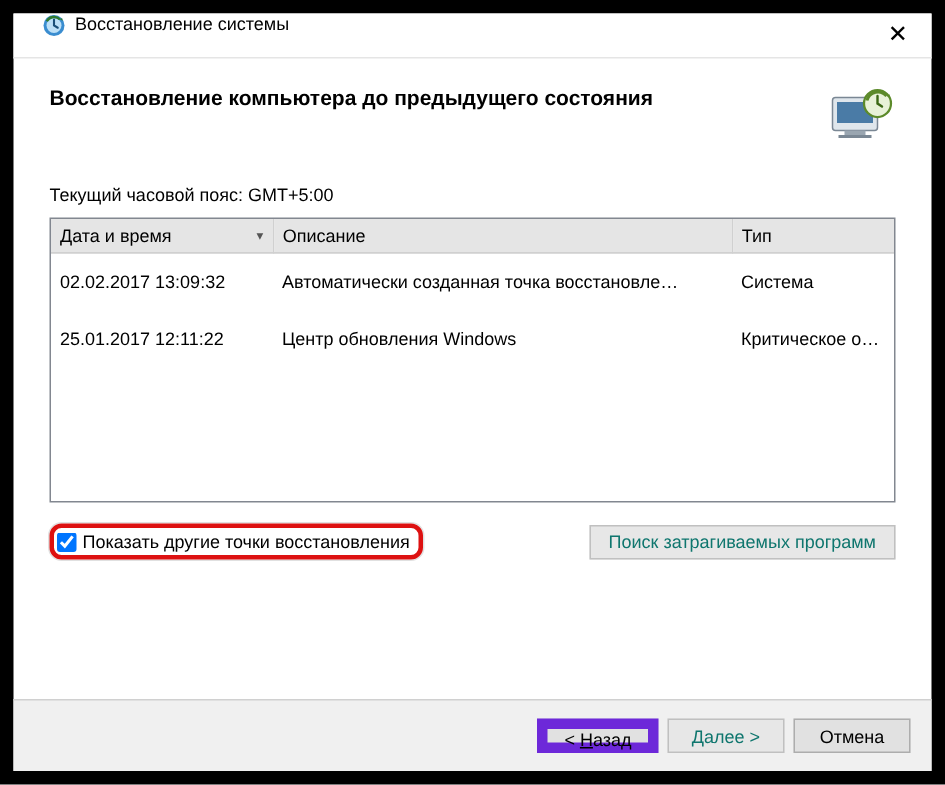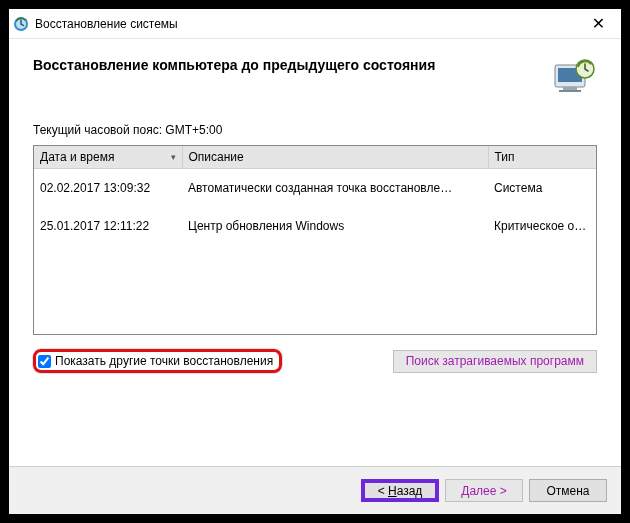--- a/index.html
+++ b/index.html
@@ -16,22 +16,22 @@
     height: 505px;
     background: #fff;
     position: relative;
     display: flex;
     flex-direction: column;
   }
   .titlebar {
     height: 30px;
     background: #fff;
     display: flex;
-    align-items: center;
-    padding-left: 4px;
+    align-items: flex-start;
+    padding-left: 19px;
     border-bottom: 1px solid #e5e5e5;
   }
   .titlebar-icon { width: 16px; height: 16px; margin-right: 6px; }
   .titlebar-text { font-size: 12px; color: #000; flex: 1; }
   .close-btn {
     width: 45px; height: 30px;
     display: flex; align-items: center; justify-content: center;
     color: #000;
   }
   .close-x { font-size: 16px; line-height:1; }
@@ -108,22 +108,22 @@
   }
   .btn {
     height: 23px;
     min-width: 78px;
     padding: 0 12px;
     font-size: 12px;
     background: #e1e1e1;
     border: 1px solid #adadad;
     font-family: inherit;
   }
-  .btn.default { border: 4px solid #6d28d9; padding: 0 11px; height:23px; }
-  .btn:disabled { color:#a21caf; background:#e7e7e7; border-color:#c0c0c0;}
+  .btn.default { border: 7px solid #6d28d9; padding: 0 11px; height:23px; }
+  .btn:disabled { color:#0f766e; background:#e7e7e7; border-color:#c0c0c0;}
   .mnemonic { text-decoration: underline; }
 </style>
 </head>
 <body>
 
 <div class="window">
 
   <div class="titlebar">
     <span class="titlebar-icon">
       <svg viewBox="0 0 16 16" width="16" height="16">

